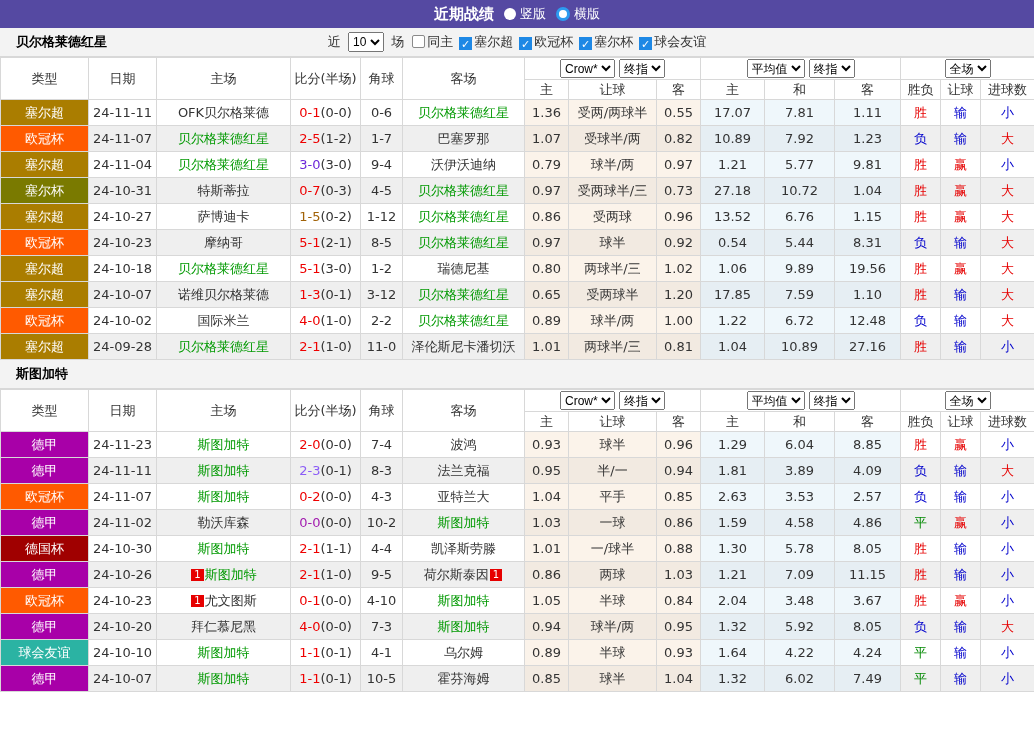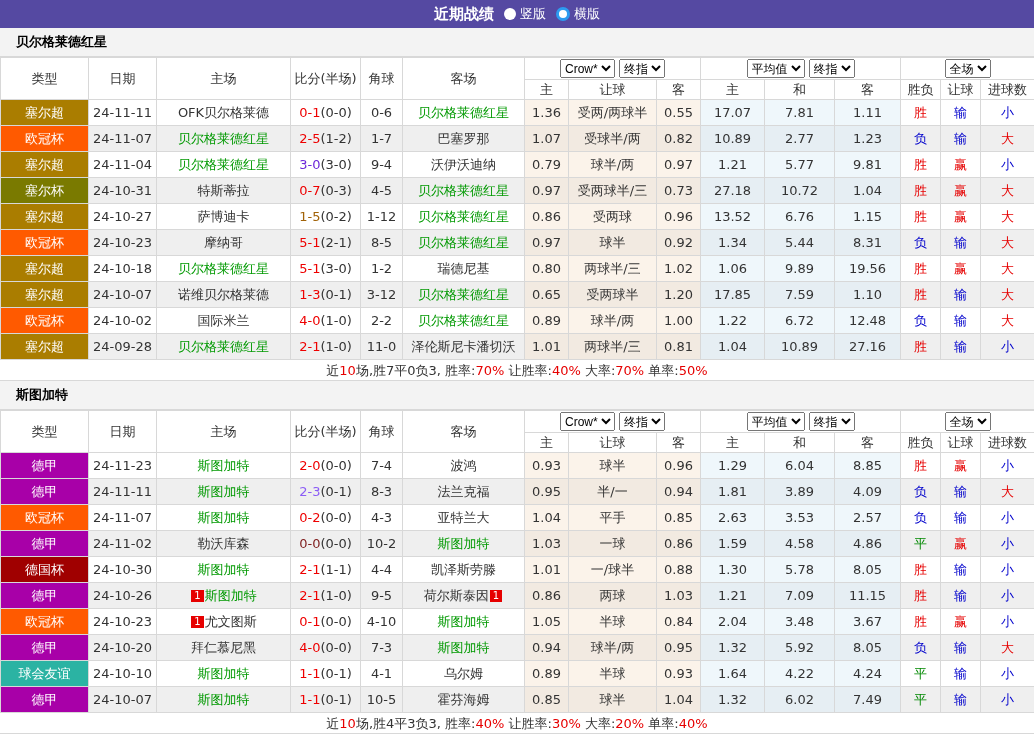--- a/index.html
+++ b/index.html
@@ -94,20 +94,21 @@
   </span>
   <span class="radio-wrap">
     <span class="radio sel"></span>
     <span>横版</span>
   </span>
 </div>
 
 <div id="sections">
     <div class="filter-row">
       <span class="team-name">贝尔格莱德红星</span>
+      <span>近 <select><option>10</option></select> 场<span class="cb off"></span><span>同主</span><span class="cb league on">✓</span><span>塞尔超</span><span class="cb league on">✓</span><span>欧冠杯</span><span class="cb league on">✓</span><span>塞尔杯</span><span class="cb league on">✓</span><span>球会友谊</span></span>
     </div>
     <table>
       <colgroup>
         <col style="width:88px">
         <col style="width:68px">
         <col style="width:134px">
         <col style="width:70px">
         <col style="width:42px">
         <col style="width:122px">
         <col style="width:44px">
@@ -166,21 +167,21 @@
           <td class="c-type" style="background:#FF5A00">欧冠杯</td>
           <td>24-11-07</td>
           <td><span class="team-green">贝尔格莱德红星</span></td>
           <td><span class="score-main" style="color:#EE0000">2-5</span><span class="score-half">(1-2)</span></td>
           <td>1-7</td>
           <td><span class="">巴塞罗那</span></td>
           <td class="tint-p">1.07</td>
           <td class="tint-p">受球半/两</td>
           <td class="tint-p">0.82</td>
           <td class="tint-b">10.89</td>
-          <td class="tint-b">2.77</td>
+          <td class="tint-b">7.92</td>
           <td class="tint-b">1.23</td>
           <td style="color:#0000CC">负</td>
           <td style="color:#0000CC">输</td>
           <td style="color:#E60000">大</td>
         </tr>
         <tr>
           <td class="c-type" style="background:#AA7D00">塞尔超</td>
           <td>24-11-04</td>
           <td><span class="team-green">贝尔格莱德红星</span></td>
           <td><span class="score-main" style="color:#6d28d9">3-0</span><span class="score-half">(3-0)</span></td>
@@ -233,21 +234,21 @@
         <tr>
           <td class="c-type" style="background:#FF5A00">欧冠杯</td>
           <td>24-10-23</td>
           <td><span class="">摩纳哥</span></td>
           <td><span class="score-main" style="color:#EE0000">5-1</span><span class="score-half">(2-1)</span></td>
           <td>8-5</td>
           <td><span class="team-green">贝尔格莱德红星</span></td>
           <td class="tint-p">0.97</td>
           <td class="tint-p">球半</td>
           <td class="tint-p">0.92</td>
-          <td class="tint-b">1.34</td>
+          <td class="tint-b">0.54</td>
           <td class="tint-b">5.44</td>
           <td class="tint-b">8.31</td>
           <td style="color:#0000CC">负</td>
           <td style="color:#0000CC">输</td>
           <td style="color:#E60000">大</td>
         </tr>
         <tr>
           <td class="c-type" style="background:#AA7D00">塞尔超</td>
           <td>24-10-18</td>
           <td><span class="team-green">贝尔格莱德红星</span></td>
@@ -310,21 +311,20 @@
           <td class="tint-p">0.81</td>
           <td class="tint-b">1.04</td>
           <td class="tint-b">10.89</td>
           <td class="tint-b">27.16</td>
           <td style="color:#E60000">胜</td>
           <td style="color:#0000CC">输</td>
           <td style="color:#0000CC">小</td>
         </tr>
       </tbody>
     </table>
-    <div class="summary"><span class="">近</span><span class="red">10</span><span class="">场,胜7平0负3, 胜率:</span><span class="red">70%</span><span class=""> 让胜率:</span><span class="red">40%</span><span class=""> 大率:</span><span class="red">70%</span><span class=""> 单率:</span><span class="red">50%</span></div>
     <div class="filter-row">
       <span class="team-name">斯图加特</span>
     </div>
     <table>
       <colgroup>
         <col style="width:88px">
         <col style="width:68px">
         <col style="width:134px">
         <col style="width:70px">
         <col style="width:42px">
@@ -412,21 +412,21 @@
           <td class="tint-b">3.53</td>
           <td class="tint-b">2.57</td>
           <td style="color:#0000CC">负</td>
           <td style="color:#0000CC">输</td>
           <td style="color:#0000CC">小</td>
         </tr>
         <tr>
           <td class="c-type" style="background:#A800A8">德甲</td>
           <td>24-11-02</td>
           <td><span class="">勒沃库森</span></td>
-          <td><span class="score-main" style="color:#7f1d1d">0-0</span><span class="score-half">(0-0)</span></td>
+          <td><span class="score-main" style="color:#a21caf">0-0</span><span class="score-half">(0-0)</span></td>
           <td>10-2</td>
           <td><span class="team-green">斯图加特</span></td>
           <td class="tint-p">1.03</td>
           <td class="tint-p">一球</td>
           <td class="tint-p">0.86</td>
           <td class="tint-b">1.59</td>
           <td class="tint-b">4.58</td>
           <td class="tint-b">4.86</td>
           <td style="color:#008800">平</td>
           <td style="color:#E60000">赢</td>
@@ -529,14 +529,13 @@
           <td class="tint-p">1.04</td>
           <td class="tint-b">1.32</td>
           <td class="tint-b">6.02</td>
           <td class="tint-b">7.49</td>
           <td style="color:#008800">平</td>
           <td style="color:#0000CC">输</td>
           <td style="color:#0000CC">小</td>
         </tr>
       </tbody>
     </table>
-    <div class="summary"><span class="">近</span><span class="red">10</span><span class="">场,胜4平3负3, 胜率:</span><span class="red">40%</span><span class=""> 让胜率:</span><span class="red">30%</span><span class=""> 大率:</span><span class="red">20%</span><span class=""> 单率:</span><span class="red">40%</span></div>
   </div>
 
 </body></html>

